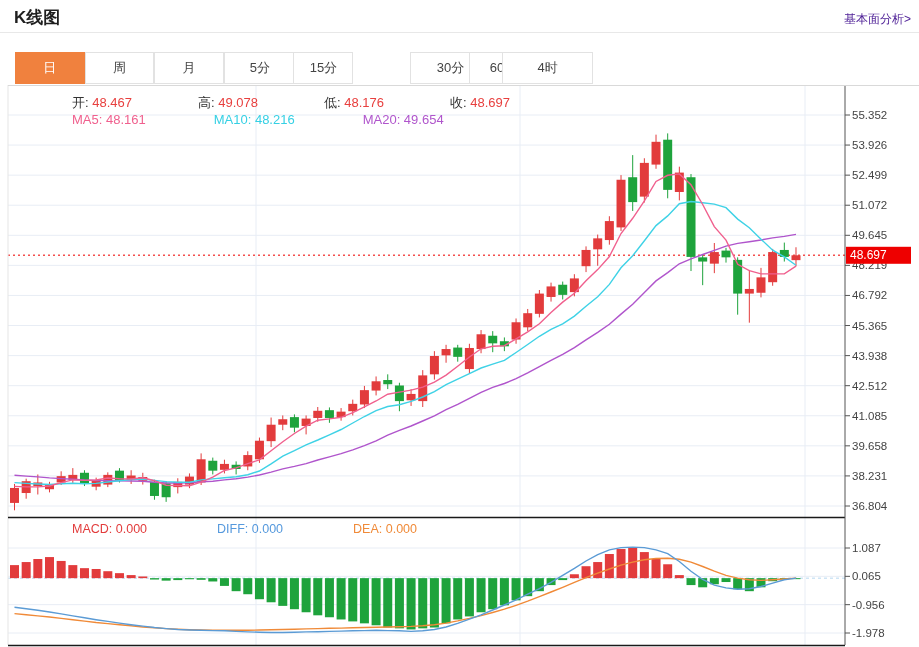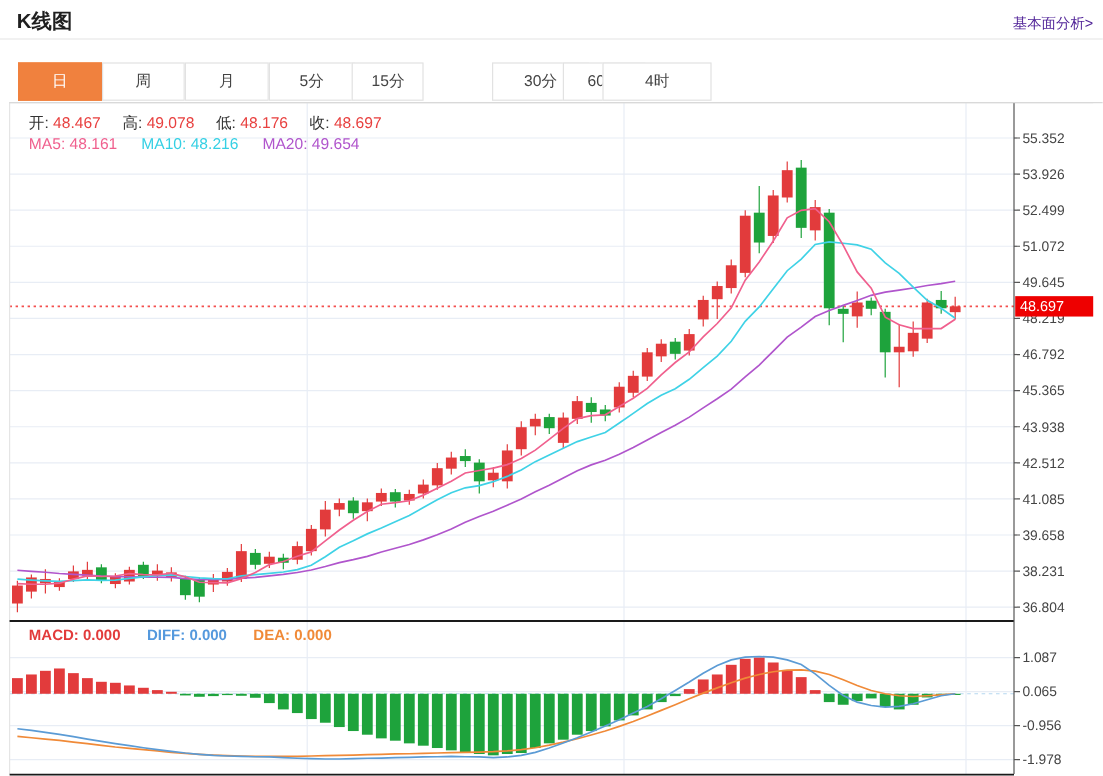--- a/index.html
+++ b/index.html
@@ -12,22 +12,22 @@
   #fund-link{right:8px;top:11px;font-size:12px;color:#4c1d95;text-decoration:none;cursor:pointer;}
   #top-divider{left:0;top:32px;width:919px;height:0;border-top:1px solid #e8e8e8;}
   #tabbar{left:8px;top:52px;width:903px;height:33px;border-bottom:1px solid #d9d9d9;}
   .tab{position:absolute;top:0;height:32px;width:69px;box-sizing:border-box;
        border:1px solid #e2e2e2;background:#fff;color:#444;font-size:13px;
        display:flex;align-items:center;justify-content:center;cursor:pointer;}
   .tab.active{background:#f0813e;border-color:#f0813e;color:#fff;}
   .legend{left:24px;white-space:nowrap;font-size:13px;}
   #legend-ohlc{top:94px;}
   #legend-ma{top:112px;}
-  #legend-macd{top:522px;font-size:12.5px;font-weight:bold;}
-  .leg-item{margin-right:16px;}
+  #legend-macd{top:522px;font-size:12.5px;}
+  .leg-item{margin-right:16px;margin-left:48px;}
   .leg-item .lbl{color:#333;}
   .leg-item .val{color:#e8403f;}
 </style>
 </head>
 <body>
 
 <div id="stage">
   <svg id="chart-svg" width="919" height="647">
       <line x1="8" x2="845" y1="115" y2="115" stroke="#e8edf5"></line>
       <line x1="8" x2="845" y1="145.0607073538925" y2="145.0607073538925" stroke="#e8edf5"></line>

